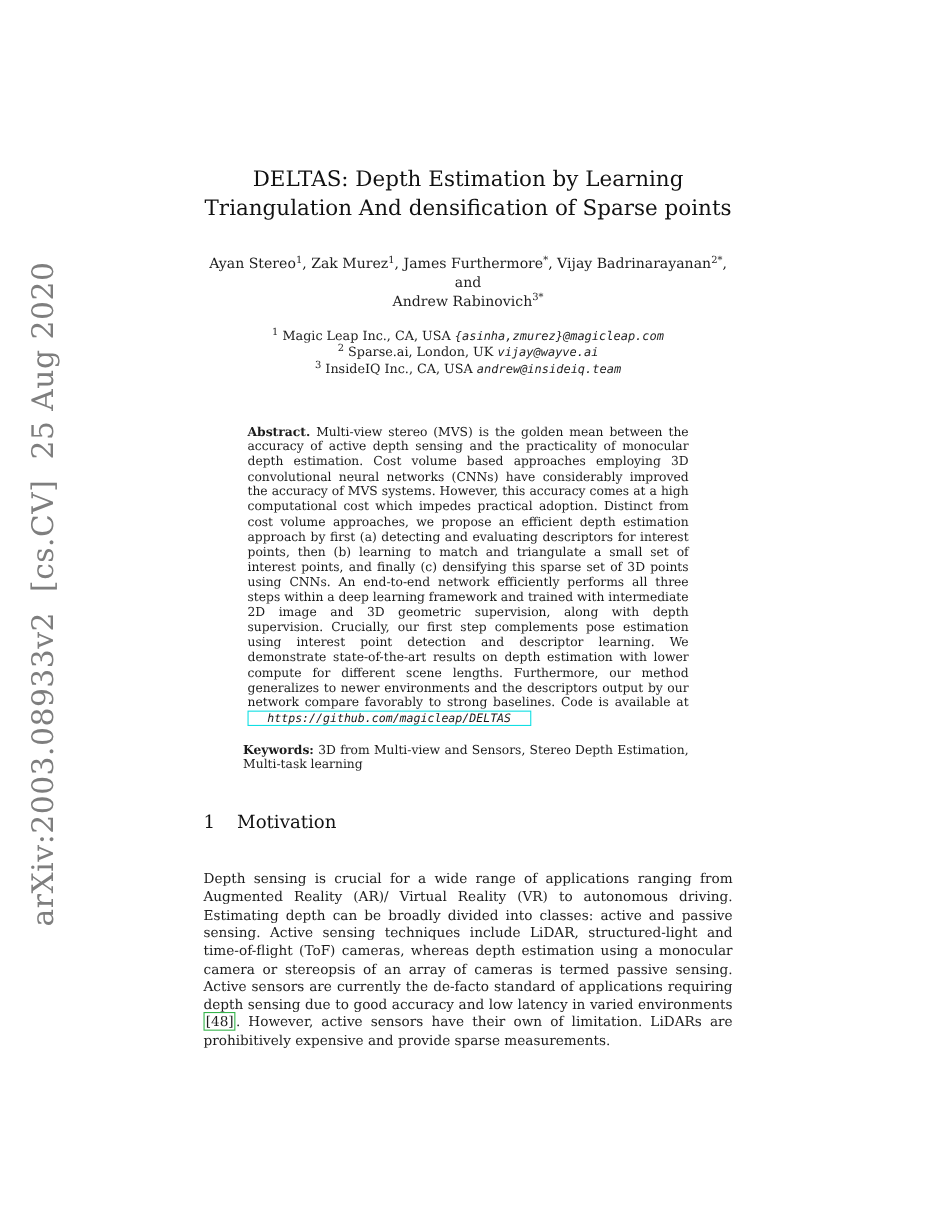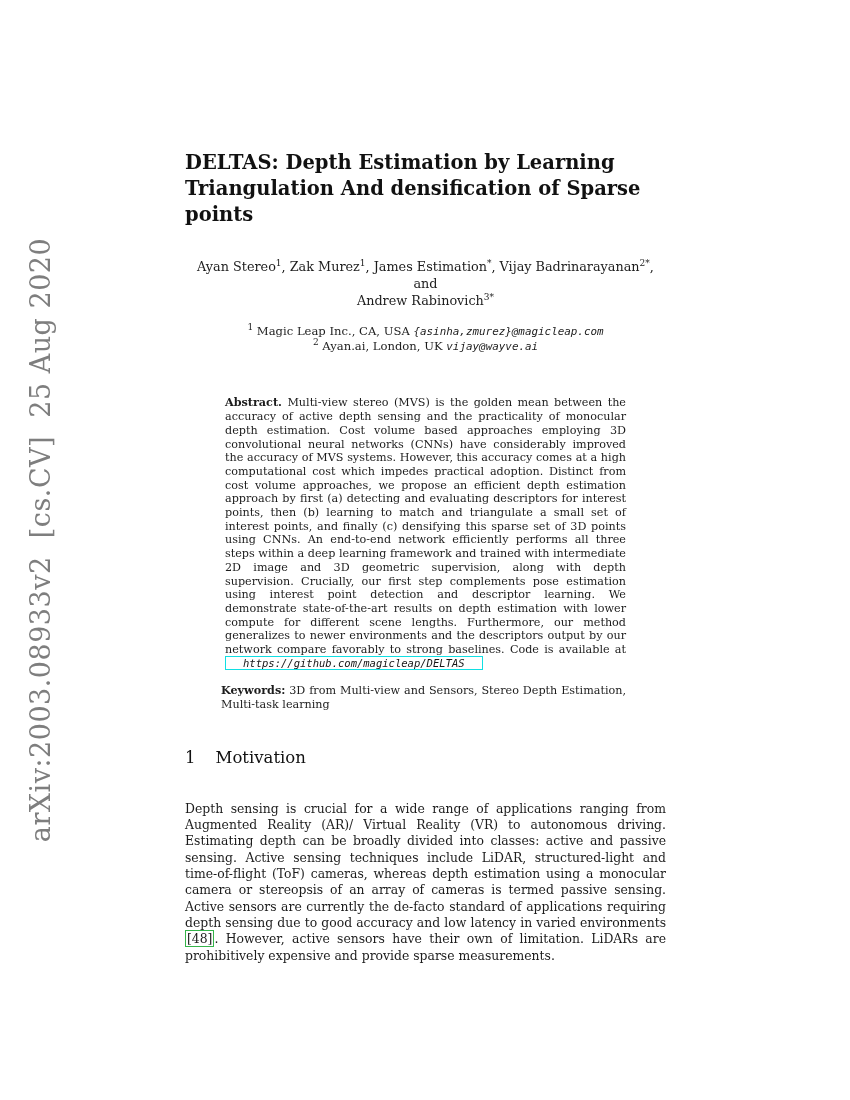--- a/index.html
+++ b/index.html
@@ -27,21 +27,22 @@
     color: #7e7e7e;
   }
   .content {
     position: absolute;
     left: 185px;
     top: 150px;
     width: 481px;
   }
   .title {
     font-size: 19.5px;
-    font-weight: bold;
+    font-weight: normal;
+    text-align: center;
     line-height: 26px;
     color: #111111;
   }
   .authors {
     margin-top: 30px;
     text-align: center;
     font-size: 12.8px;
     line-height: 17px;
   }
   sup {
@@ -103,25 +104,26 @@
 <body>
 
 <div class="page">
 
   <div class="arxiv-watermark">arXiv:2003.08933v2  [cs.CV]  25 Aug 2020</div>
 
   <main class="content">
 
     <h1 class="title"><span>DELTAS: Depth Estimation by Learning</span><br><span>Triangulation And densification of Sparse points</span></h1>
 
-    <p class="authors"><span>Ayan Stereo</span><sup>1</sup><span>, Zak Murez</span><sup>1</sup><span>, James Estimation</span><sup>*</sup><span>, Vijay Badrinarayanan</span><sup>2*</sup><span>, and</span><br><span>Andrew Rabinovich</span><sup>3*</sup></p>
+    <p class="authors"><span>Ayan Stereo</span><sup>1</sup><span>, Zak Murez</span><sup>1</sup><span>, James Furthermore</span><sup>*</sup><span>, Vijay Badrinarayanan</span><sup>2*</sup><span>, and</span><br><span>Andrew Rabinovich</span><sup>3*</sup></p>
 
     <div class="affiliations">
       <div class="affil-line"><sup>1</sup><span> Magic Leap Inc., CA, USA </span><span class="mono">{asinha,zmurez}@magicleap.com</span></div>
-      <div class="affil-line"><sup>2</sup><span> Ayan.ai, London, UK </span><span class="mono">vijay@wayve.ai</span></div>
+      <div class="affil-line"><sup>2</sup><span> Sparse.ai, London, UK </span><span class="mono">vijay@wayve.ai</span></div>
+      <div class="affil-line"><sup>3</sup><span> InsideIQ Inc., CA, USA </span><span class="mono">andrew@insideiq.team</span></div>
     </div>
 
     <p class="abstract"><b>Abstract.</b> <span>Multi-view stereo (MVS) is the golden mean between the accuracy of active depth sensing and the practicality of monocular depth estimation. Cost volume based approaches employing 3D convolutional neural networks (CNNs) have considerably improved the accuracy of MVS systems. However, this accuracy comes at a high computational cost which impedes practical adoption. Distinct from cost volume approaches, we propose an efficient depth estimation approach by first (a) detecting and evaluating descriptors for interest points, then (b) learning to match and triangulate a small set of interest points, and finally (c) densifying this sparse set of 3D points using CNNs. An end-to-end network efficiently performs all three steps within a deep learning framework and trained with intermediate 2D image and 3D geometric supervision, along with depth supervision. Crucially, our first step complements pose estimation using interest point detection and descriptor learning. We demonstrate state-of-the-art results on depth estimation with lower compute for different scene lengths. Furthermore, our method generalizes to newer environments and the descriptors output by our network compare favorably to strong baselines. Code is available at </span><a class="link-box mono" href="#">https://github.com/magicleap/DELTAS</a></p>
 
     <p class="keywords"><b>Keywords:</b><span> 3D from Multi-view and Sensors, Stereo Depth Estimation, Multi-task learning</span></p>
 
     <h2 class="section-heading"><span class="sec-num">1</span><span>Motivation</span></h2>
 
     <p class="body-text"><span>Depth sensing is crucial for a wide range of applications ranging from Augmented Reality (AR)/ Virtual Reality (VR) to autonomous driving. Estimating depth can be broadly divided into classes: active and passive sensing. Active sensing techniques include LiDAR, structured-light and time-of-flight (ToF) cameras, whereas depth estimation using a monocular camera or stereopsis of an array of cameras is termed passive sensing. Active sensors are currently the de-facto standard of applications requiring depth sensing due to good accuracy and low latency in varied environments </span><a class="cite" href="#">[48]</a><span>. However, active sensors have their own of limitation. LiDARs are prohibitively expensive and provide sparse measurements.</span></p>
 

